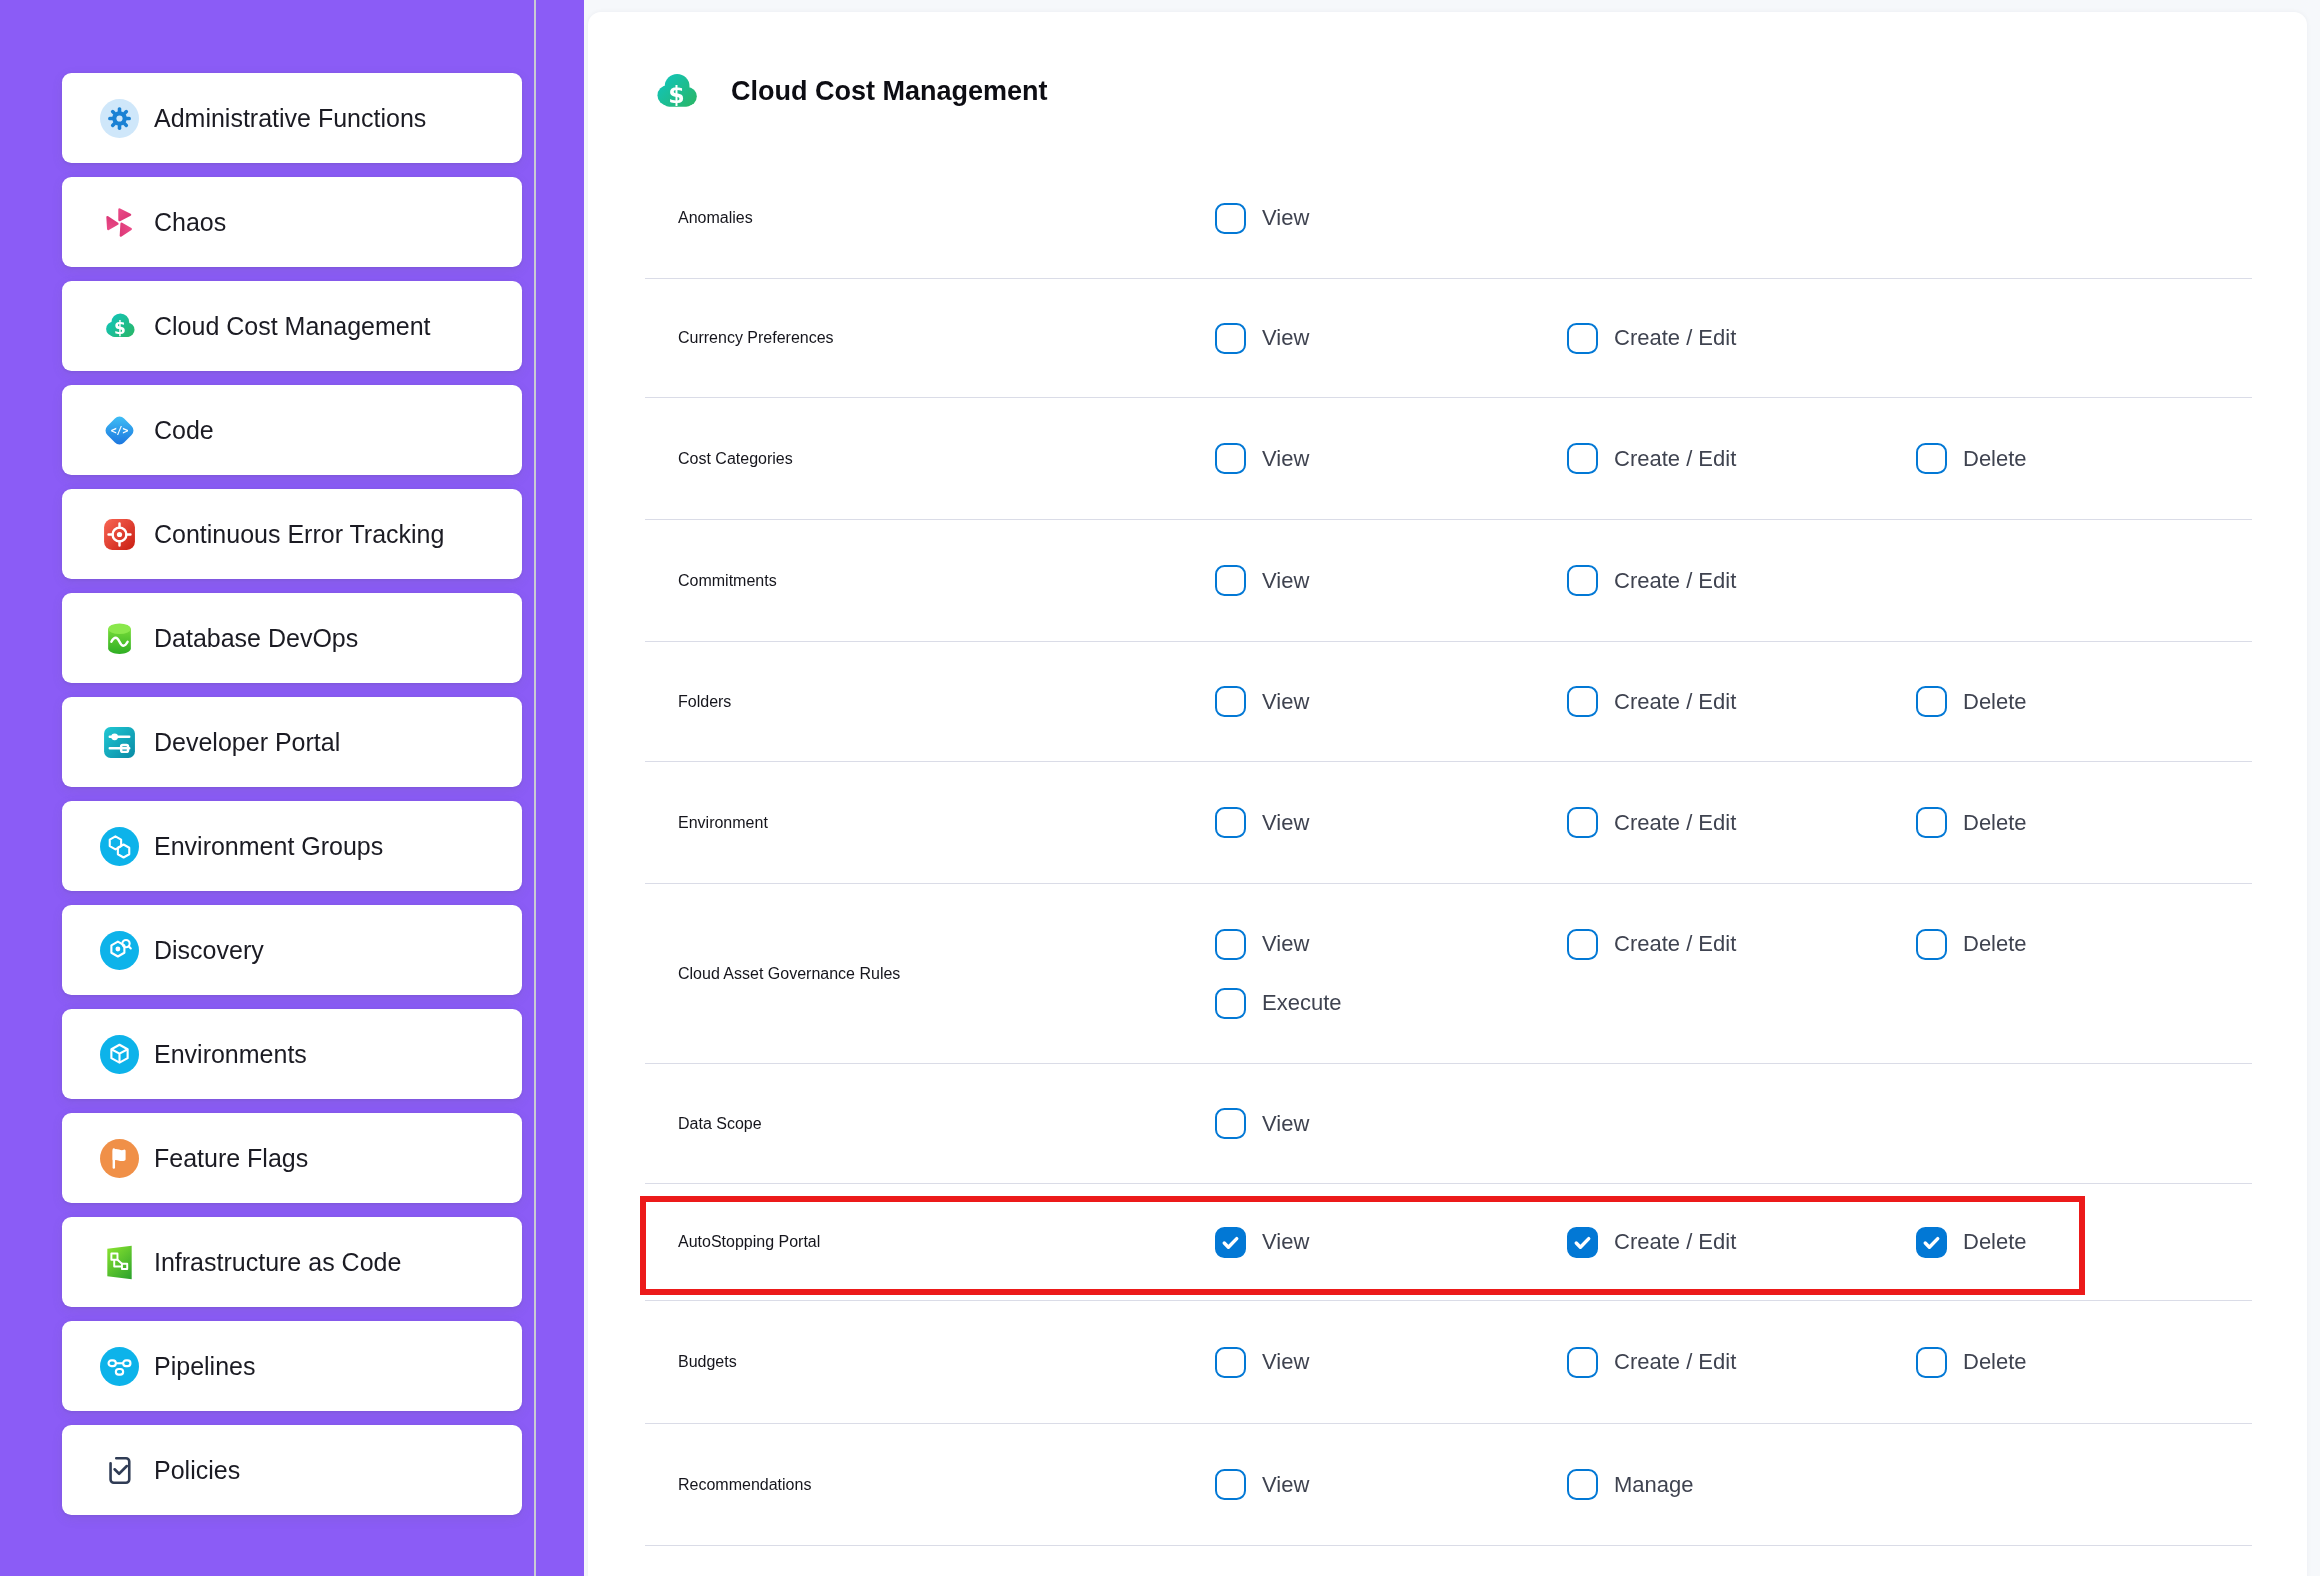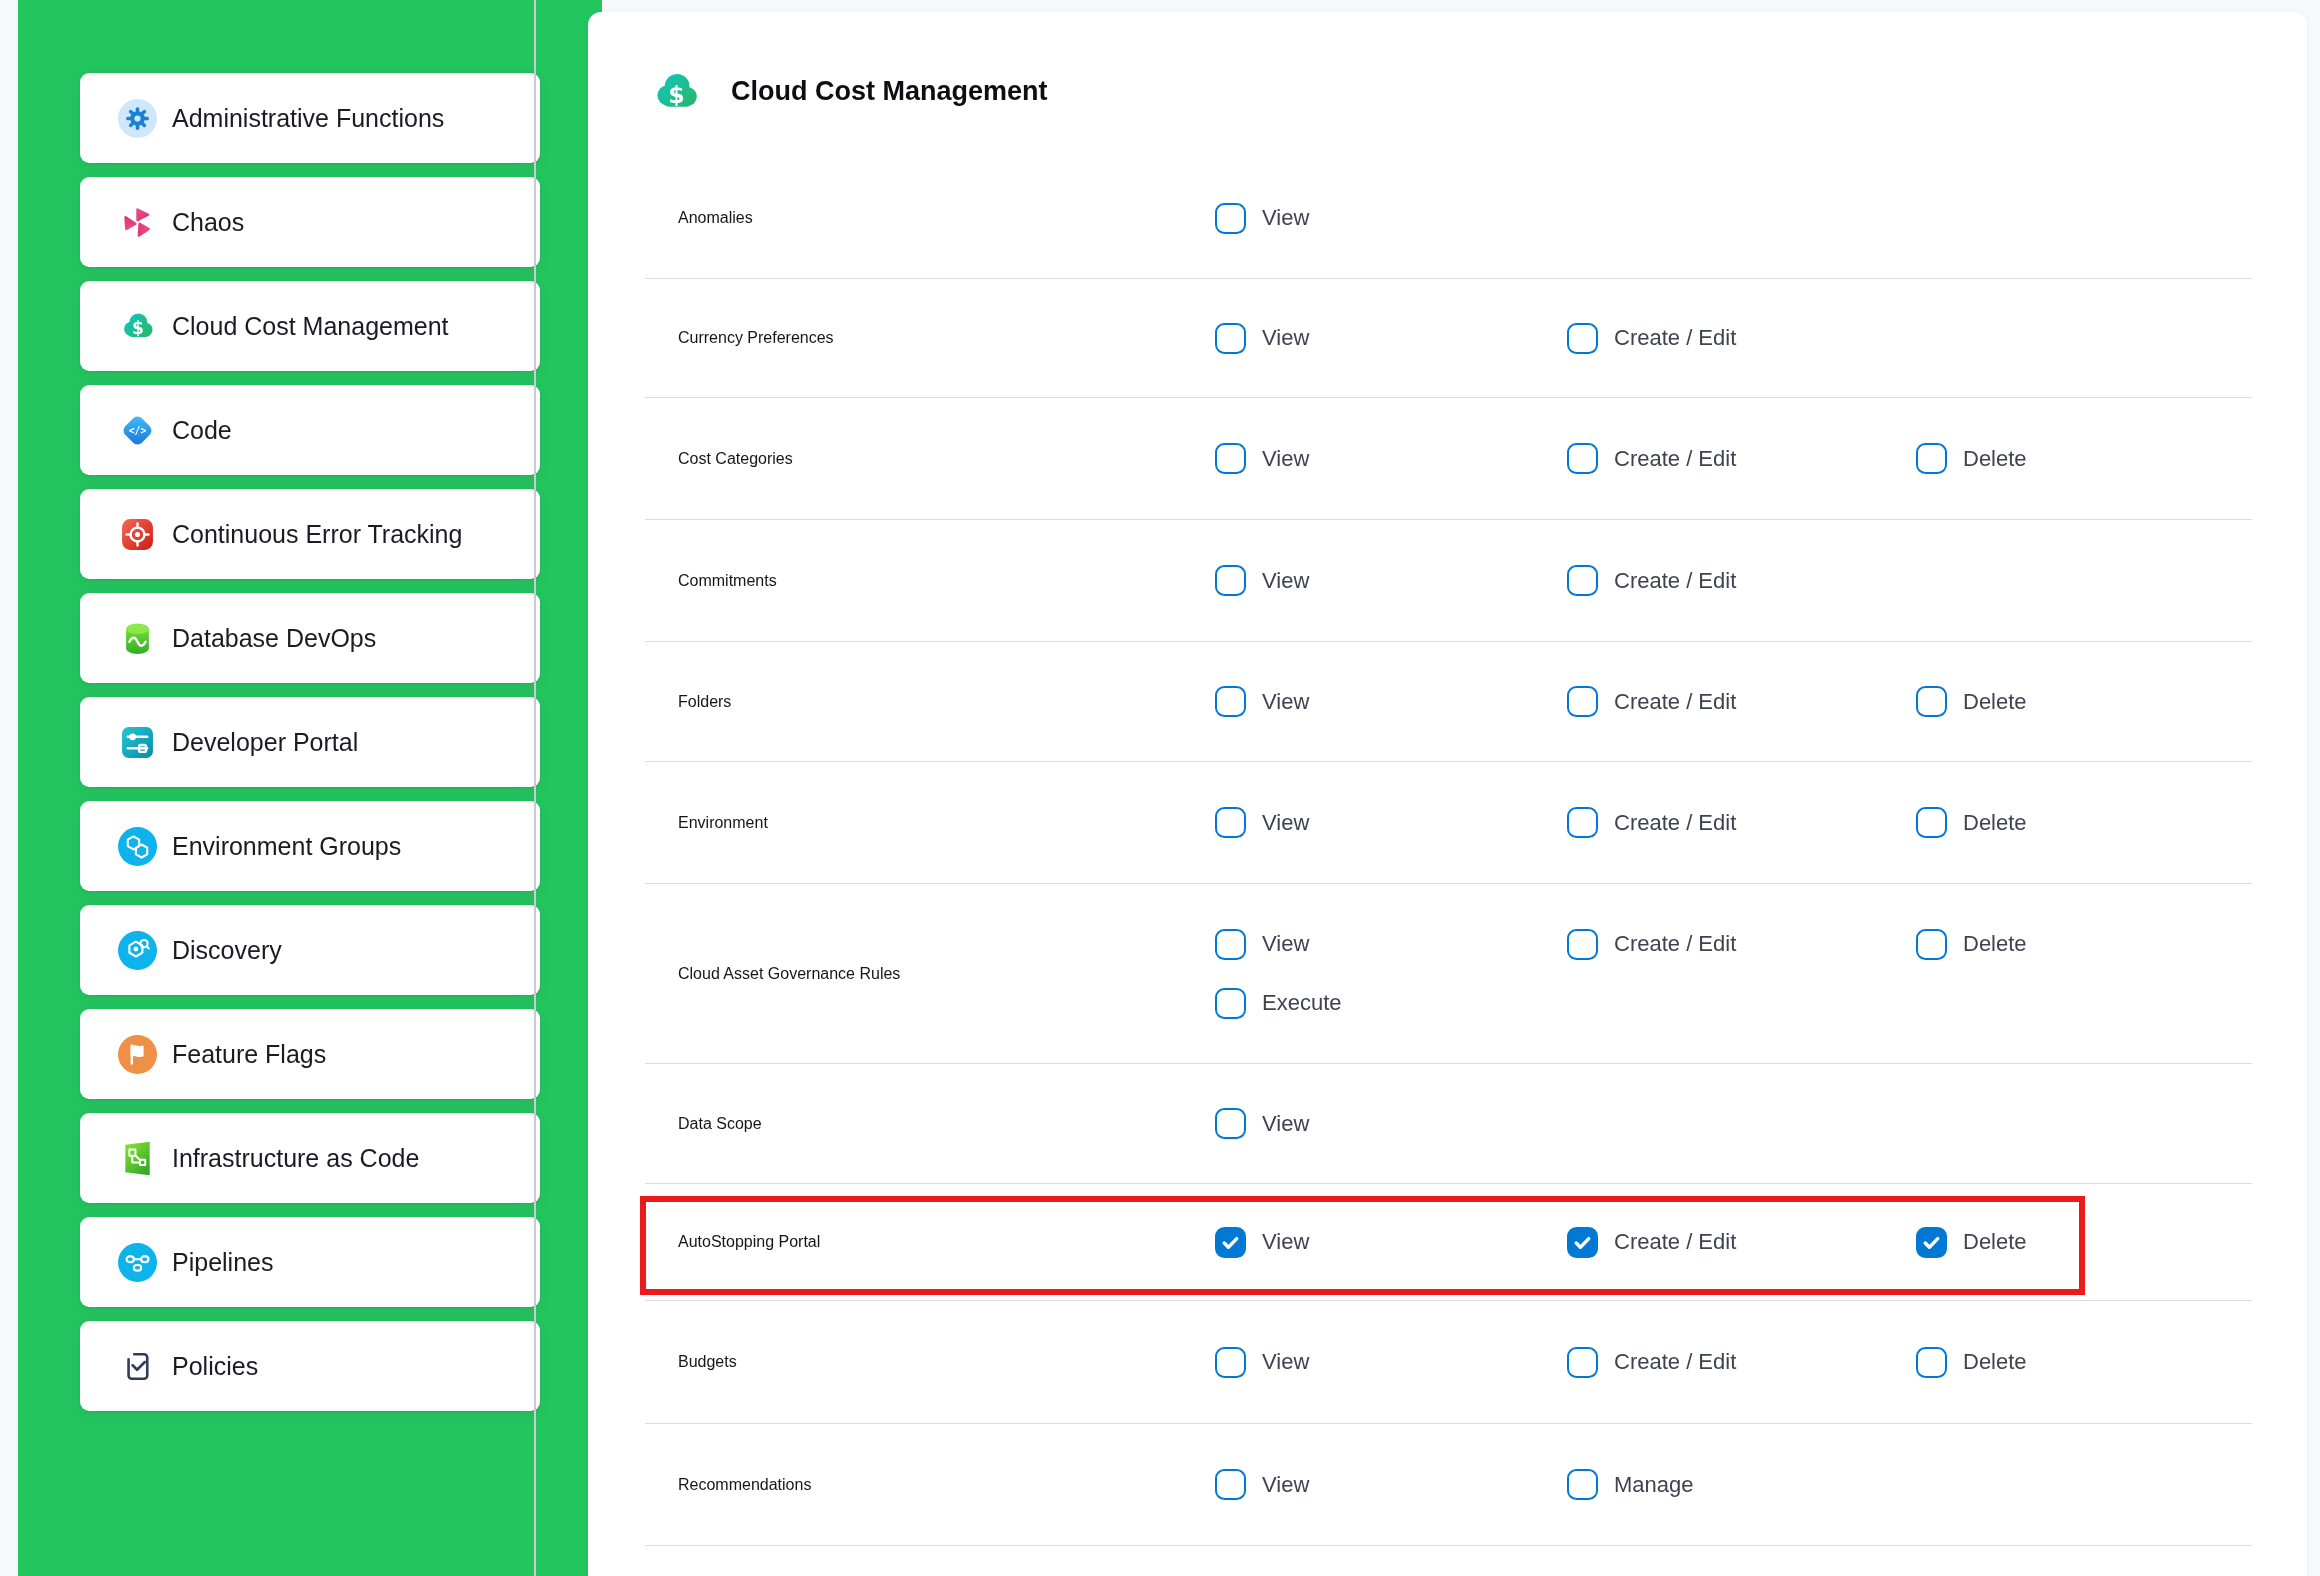--- a/index.html
+++ b/index.html
@@ -1,20 +1,20 @@
 <!DOCTYPE html>
 <html style="--accent: #0278d5; --hl: #ec1a1a; --divider: #dadce7;font-size:15px"><head>
 <meta charset="utf-8">
 <style>
   html,body{margin:0;padding:0;background:#f6f8fb;}
   .screen{position:relative;width:2321px;height:1577px;background:#f6f8fb;overflow:hidden;
           font-family:"Liberation Sans",sans-serif;}
   
-  .sidebar{position:absolute;left:0;top:0;width:584px;height:1577px;background:#22c55e;
-           box-sizing:border-box;padding-top:73px;margin-left:18px;}
+  .sidebar{position:absolute;left:0;top:0;width:584px;height:1577px;background:#8b5cf6;
+           box-sizing:border-box;padding-top:73px;}
   .v-divider{position:absolute;left:534px;top:0;width:1.9px;height:1577px;background:#c9cbd4;}
   .side-card{margin:0 auto 14px auto;width:460px;height:90px;border-radius:9.3px;background:#fff;
              box-shadow:0 0.9px 2.8px rgba(40,41,61,.08),0 3.7px 11px rgba(96,97,112,.12);
              display:flex;align-items:center;box-sizing:border-box;padding-left:38px;gap:15px;}
   .side-icon{width:39px;height:39px;flex:none;display:flex;align-items:center;justify-content:center;}
   .side-icon svg{display:block;}
   .side-label{font-size:25px;font-weight:500;color:#1b1b23;white-space:nowrap;}
   
   .content{position:absolute;left:536px;top:0;right:0;bottom:0;}
   .card{position:absolute;left:52px;top:12px;width:1719px;bottom:-28px;background:#fff;
@@ -192,20 +192,32 @@
               <path d="M35.3 18.8l2.6 2.6"></path>
             </g>
             <circle cx="22" cy="22.2" r="3" fill="#fff"></circle>
           </svg>
         </span>
         <span class="side-label">Discovery</span>
       </div>
       <div class="side-card">
         <span class="side-icon">
           <svg width="39" height="39" viewBox="0 0 48 48">
+            <circle cx="24" cy="24" r="24" fill="#0db3ea"></circle>
+            <g stroke="#fff" stroke-width="2.6" fill="none" stroke-linejoin="round">
+              <path d="M24 12l10 5.5v11L24 34l-10-5.5v-11z"></path>
+              <path d="M14 17.5L24 23l10-5.5M24 23v11"></path>
+            </g>
+          </svg>
+        </span>
+        <span class="side-label">Environments</span>
+      </div>
+      <div class="side-card">
+        <span class="side-icon">
+          <svg width="39" height="39" viewBox="0 0 48 48">
             <circle cx="24" cy="24" r="24" fill="#f09048"></circle>
             <g stroke="#fff" stroke-width="3" stroke-linejoin="round" stroke-linecap="round">
               <path d="M17 35V13" fill="none"></path>
               <path d="M17 14.5c4.5-2.8 7.5 2.8 13 0v10.5c-5.5 2.8-8.5-2.8-13 0z" fill="#ffffff"></path>
             </g>
           </svg>
         </span>
         <span class="side-label">Feature Flags</span>
       </div>
       <div class="side-card">

